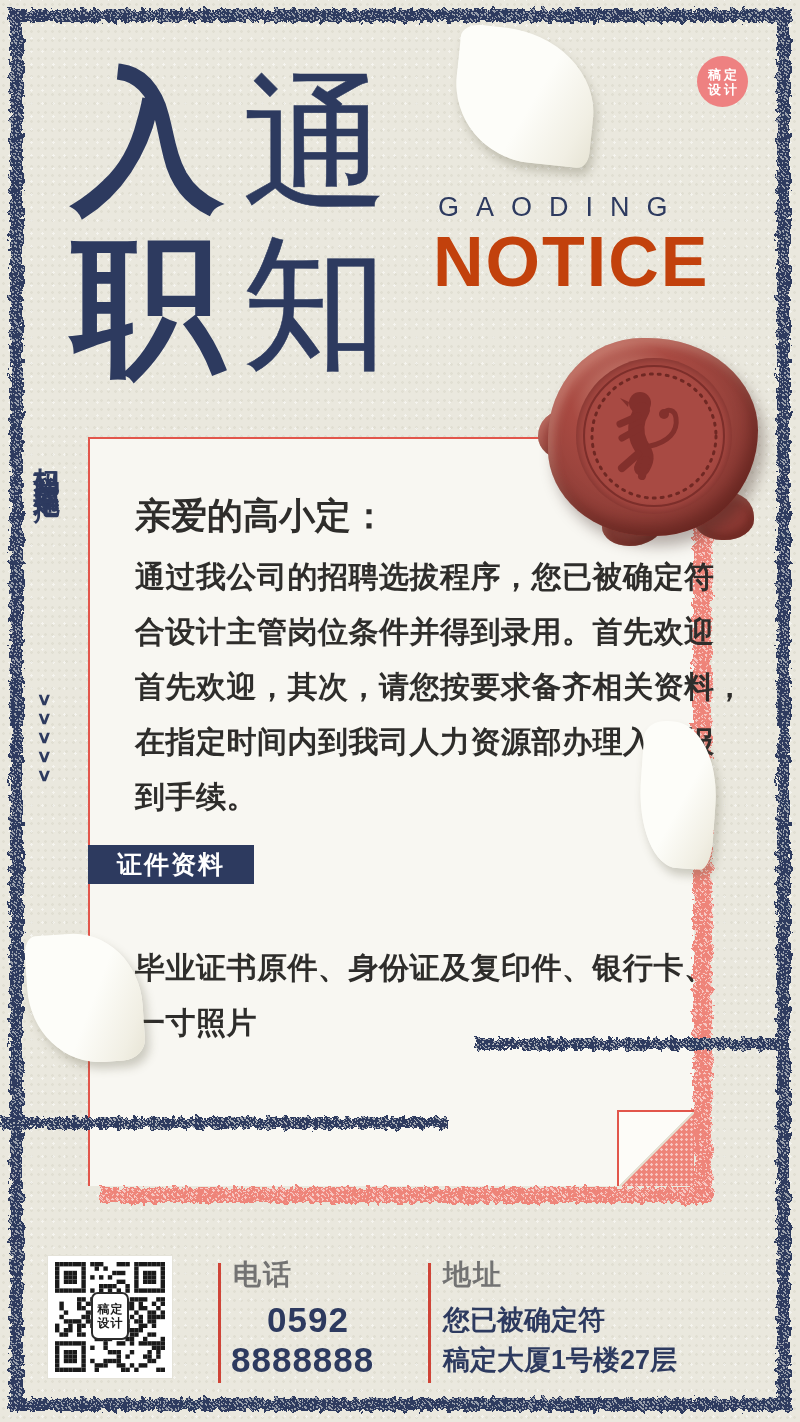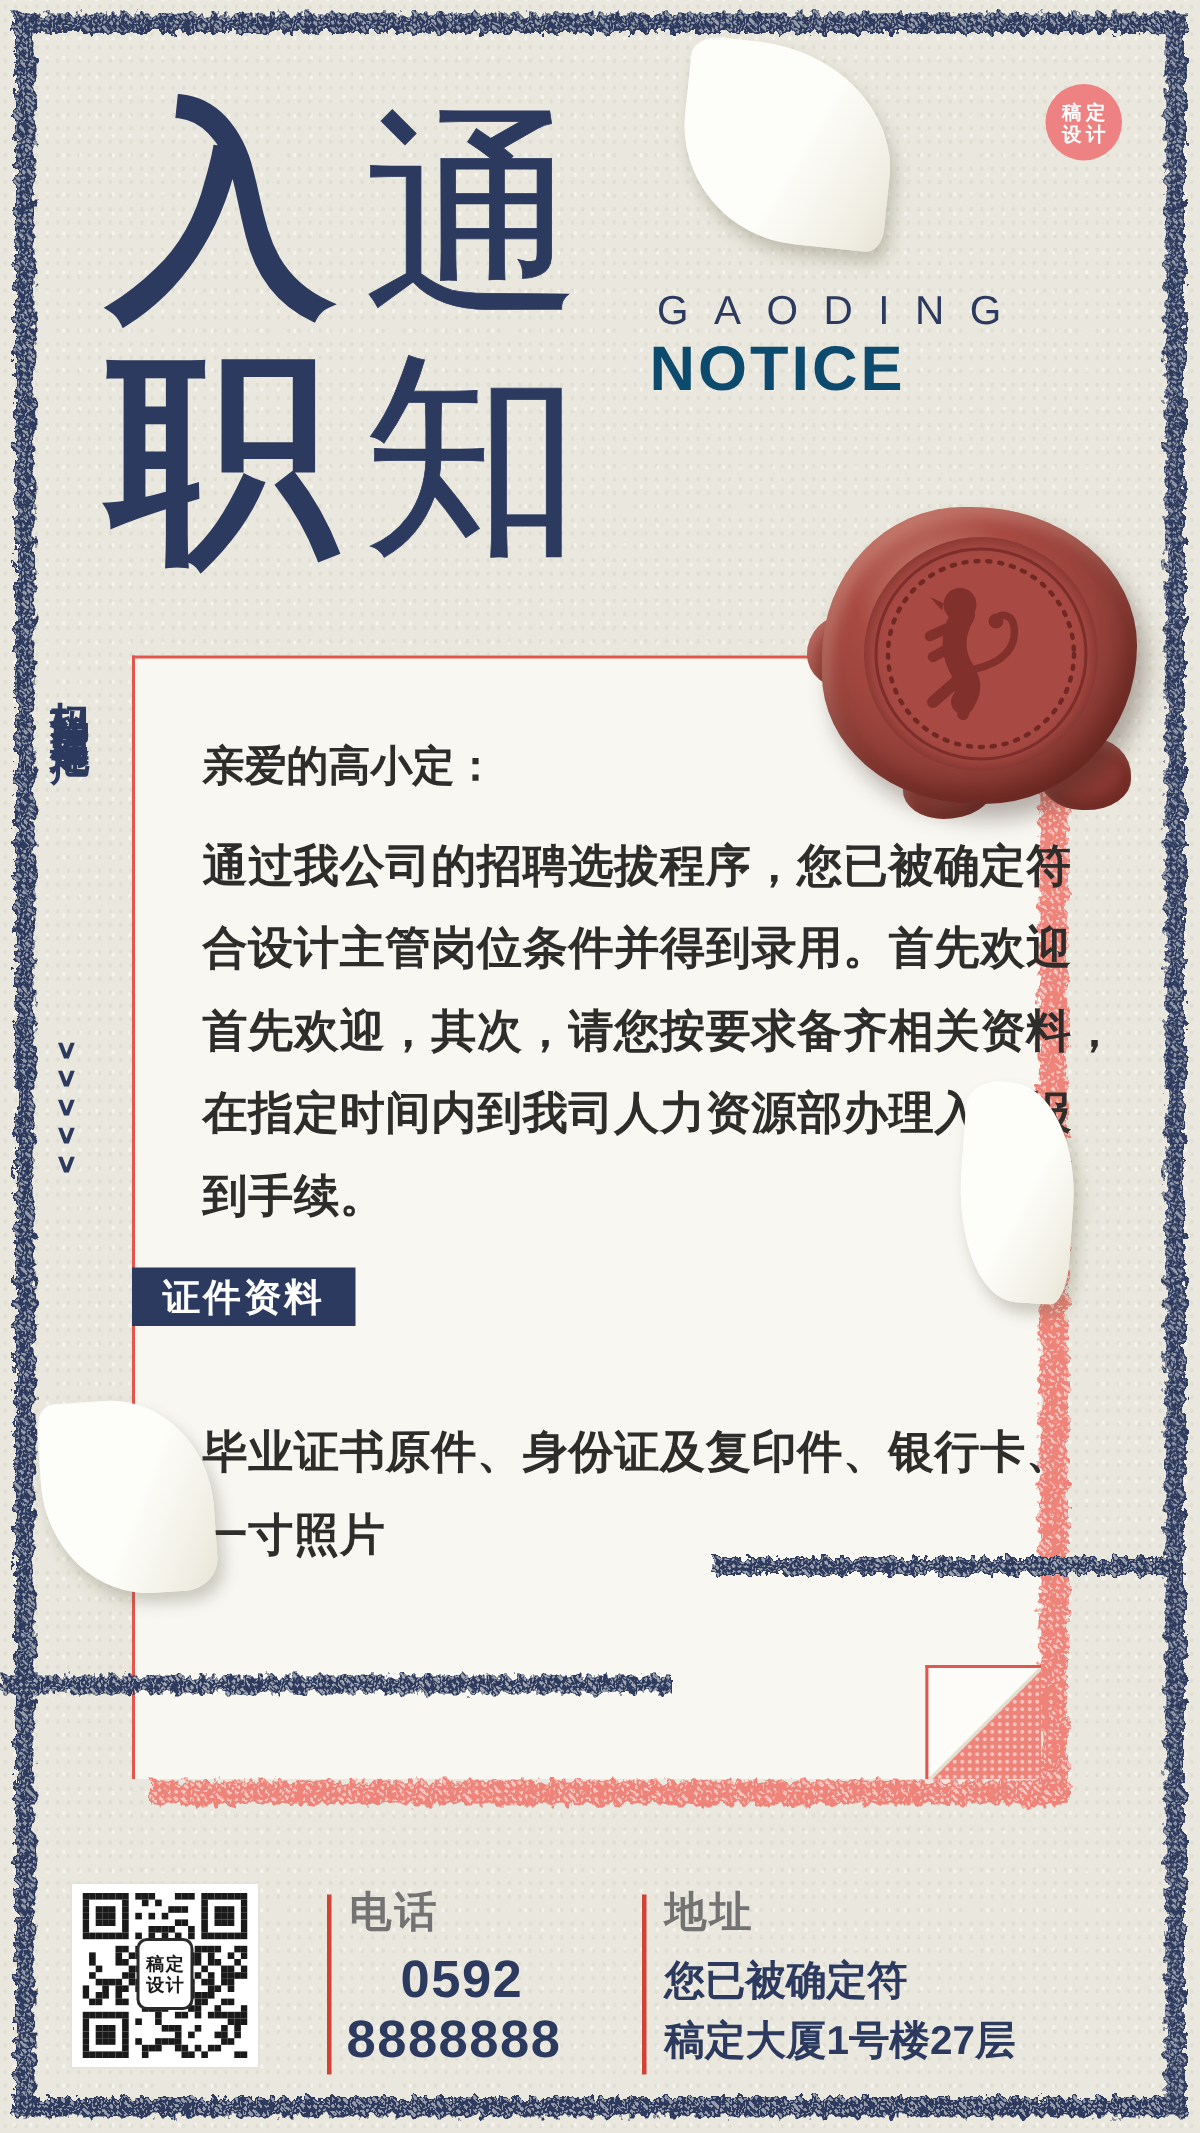--- a/index.html
+++ b/index.html
@@ -29,21 +29,21 @@
   #frame-right  { left:777px;top:9px;     width:13px;  height:1402px; }
 
   
   .title-col{ position:absolute; color:#2d3a5f; text-align:center; }
   #title-bold  { left:72px;  top:58px; font-size:152px; line-height:164px; font-weight:900; letter-spacing:0; }
   #title-light { left:242px; top:64px; font-size:146px; line-height:160px; font-weight:100; }
   #title-light .ch{ -webkit-text-stroke:.5px #2d3a5f; }
   .title-col .ch{ display:block; }
 
   #gaoding{ left:438px; top:192px; font-size:27px; font-weight:500; letter-spacing:17px; color:#2d3a5f;text-align:center; }
-  #notice { left:433px; top:222px; font-size:42px; font-weight:800; letter-spacing:2px; color:#0c4a6e; }
+  #notice { left:433px; top:222px; font-size:70px; font-weight:800; letter-spacing:2px; color:#c2410c; }
 
   
   #brand-badge{
     left:697px; top:56px; width:51px; height:51px; border-radius:50%;
     background:#ee8181; color:#fff; font-size:13px; line-height:15px; font-weight:600;
     display:flex; flex-direction:column; align-items:center; justify-content:center;
     letter-spacing:3px; text-indent:3px;
   }
 
   
@@ -73,24 +73,24 @@
   #dogear{ left:617px; top:1110px; width:77px; height:76px; background-color:#ee8479;
     background-image:radial-gradient(rgba(255,255,255,.55) 1px, transparent 1.5px); background-size:5px 5px;
     border-top:2px solid #e2564b; border-left:2px solid #e2564b; }
   #dogear .fold{
     position:absolute; left:0; top:0; width:100%; height:100%;
     background:linear-gradient(135deg, #fdfcf8 0 49%, #e4e0d2 49.5% 51%, transparent 52%);
   }
 
   
   .cn-text{ color:#2e2d2b; font-weight:600; }
-  #salutation{ left:135px; top:492px; font-size:28px; }
+  #salutation{ left:135px; top:492px; font-size:36px; }
   .body-line{ position:absolute; left:135px; font-size:30px; letter-spacing:.5px; }
   #section-badge{
-    left:88px; top:845px; width:149px; height:39px; background:#2d3a5f;
+    left:88px; top:845px; width:166px; height:39px; background:#2d3a5f;
     color:#fff; font-size:25px; font-weight:800; letter-spacing:2px;
     display:flex; align-items:center; justify-content:center;
   }
 
   
   .navy-line{
     position:absolute; height:12px; background-color:#2d3a5f;
     background-image:radial-gradient(rgba(245,245,235,.6) 1px, transparent 1.4px);
     background-size:4px 4px; filter:url(#grunge);
   }

